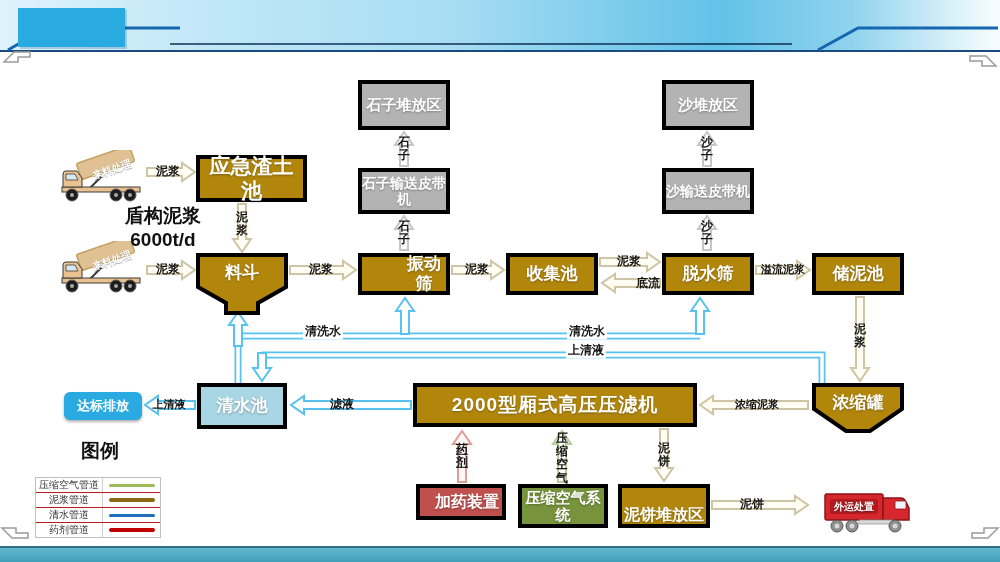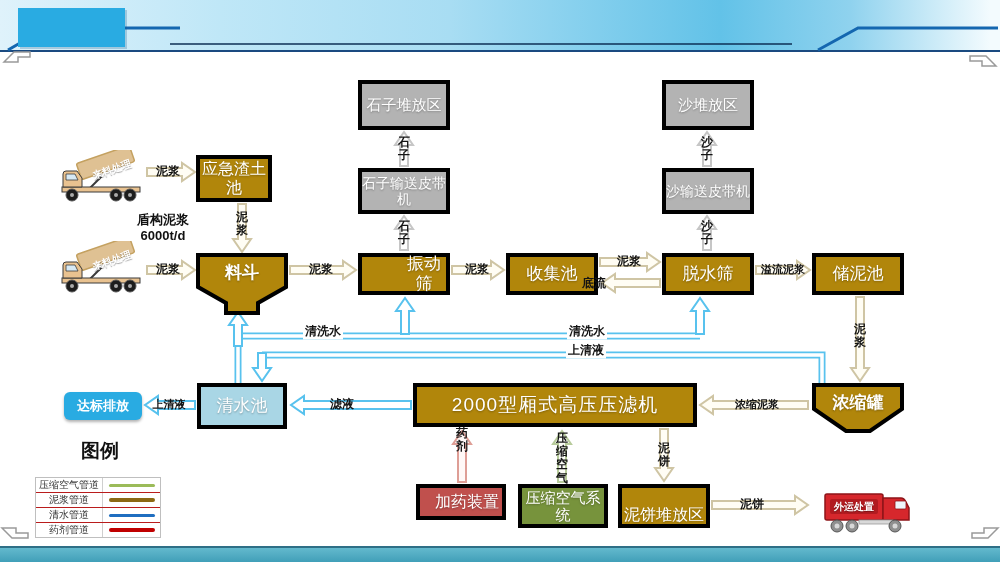--- a/index.html
+++ b/index.html
@@ -11,40 +11,40 @@
     background:linear-gradient(90deg,#dff2fb 0%,#bfe7f7 22%,#a8ddf3 45%,#62c2e8 72%,#8fd2ee 85%,#f3fbfe 99%);
     border-bottom:2px solid #1a4a80;}
   .header-tab{position:absolute;left:18px;top:8px;width:107px;height:39px;z-index:2;
     box-shadow:2px 2px 0 rgba(20,90,140,.25);}
   .page-title{position:absolute;left:0;top:11px;width:1000px;text-align:center;z-index:3;
     font-size:23px;font-weight:bold;color:#0d0d0d;letter-spacing:1px;}
   .footer-band{position:absolute;left:0;bottom:0;width:1000px;height:14px;z-index:1;
     background:linear-gradient(180deg,#63b9cd 0%,#419fb8 100%);border-top:2px solid #2e6f86;}
 
   
-  .box{position:absolute;box-sizing:border-box;border:4px solid #000;color:#fff;font-weight:normal;
+  .box{position:absolute;box-sizing:border-box;border:4px solid #000;color:#fff;font-weight:bold;
     display:flex;align-items:center;justify-content:center;text-align:center;z-index:2;
     font-size:17px;line-height:1.15;text-shadow:0 1px 2px rgba(0,0,0,.3);}
   .box.small-text{font-size:14px;}
   .box.big-text{font-size:19px;letter-spacing:1px;}
   .pill{position:absolute;box-sizing:border-box;border-radius:6px;color:#fff;font-weight:bold;
     display:flex;align-items:center;justify-content:center;font-size:13px;z-index:2;
     box-shadow:0 2px 3px rgba(0,0,0,.3);}
   .funnel{position:absolute;z-index:2;text-decoration:underline;}
   .funnel .flabel-box{position:absolute;left:0;top:8px;width:100%;text-align:center;color:#fff;
     font-weight:bold;font-size:17px;text-shadow:0 1px 2px rgba(0,0,0,.3);}
 
   
   .flabel{position:absolute;transform:translate(-50%,-50%);z-index:4;white-space:nowrap;
     font-weight:bold;font-size:12px;color:#141414;}
   .flabel.sm{font-size:11px;}
   .vlabel{white-space:normal;width:14px;line-height:1.1;text-align:center;word-break:break-all;}
   .wbg{background:#fff;padding:0 2px;}
   .note{position:absolute;transform:translate(-50%,-50%);z-index:4;text-align:center;
-    font-weight:bold;font-size:13px;color:#111;line-height:1.25;white-space:nowrap;}
+    font-weight:bold;font-size:19px;color:#111;line-height:1.25;white-space:nowrap;}
 
   
   .legend-title{position:absolute;left:58px;top:438px;width:84px;text-align:center;z-index:3;
     font-size:19px;font-weight:bold;color:#111;}
   .legend-table{position:absolute;left:35px;top:477px;width:124px;z-index:3;background:#fff;
     border:1px solid #bfbfbf;}
   .legend-row{display:flex;height:14px;border-top:1px solid #b91c1c;align-items:center;}
   .legend-row:first-child{border-top:none;}
   .legend-label{width:66px;text-align:center;font-family:"Liberation Serif","DejaVu Serif",serif;
     font-size:10px;color:#333;border-right:1px solid #cfcfcf;height:100%;display:flex;
@@ -124,21 +124,21 @@
   <div class="box small-text" style="left: 662px; top: 80px; width: 92px; height: 50px; font-size: 15px; background-color: rgb(179, 179, 179);">
       <span>沙堆放区</span>
     </div>
   <div class="box small-text" style="left: 358px; top: 168px; width: 92px; height: 46px; background-color: rgb(179, 179, 179);">
       <span>石子输送皮带机</span>
     </div>
   <div class="box small-text" style="left: 662px; top: 168px; width: 92px; height: 46px; background-color: rgb(179, 179, 179);">
       <span>沙输送皮带机</span>
     </div>
 
-  <div class="box" style="left: 196px; top: 155px; width: 76px; height: 47px; font-size: 16px; background-color: rgb(177, 134, 11); align-items: center;">
+  <div class="box" style="left: 196px; top: 155px; width: 111px; height: 47px; font-size: 21px; background-color: rgb(177, 134, 11); align-items: center;">
       <span>应急渣土池</span>
     </div>
 
   <div class="funnel" style="left:196px;top:253px;width:92px;height:62px;">
     <svg width="92" height="62">
       <polygon points="2,2 90,2 90,34 62,50 62,60 30,60 30,50 2,34" fill="#B1860B" stroke="#000" stroke-width="4"></polygon>
     </svg>
     <div class="flabel-box">料斗</div>
   </div>
 
@@ -239,34 +239,34 @@
     <div>盾构泥浆</div>
     <div>6000t/d</div>
   </div>
 
   <span class="flabel" style="left:168px;top:171px;">泥浆</span>
   <span class="flabel vlabel" style="left:242px;top:224px;">泥浆</span>
   <span class="flabel" style="left:168px;top:269px;">泥浆</span>
   <span class="flabel" style="left:321px;top:269px;">泥浆</span>
   <span class="flabel" style="left:477px;top:269px;">泥浆</span>
   <span class="flabel" style="left:629px;top:261px;">泥浆</span>
-  <span class="flabel" style="left:594px;top:283px;text-align:center;">底流</span>
+  <span class="flabel" style="left:648px;top:283px;text-align:center;">底流</span>
   <span class="flabel sm" style="left:783px;top:269px;">溢流泥浆</span>
   <span class="flabel vlabel" style="left:860px;top:336px;">泥浆</span>
   <span class="flabel vlabel" style="left:404px;top:149px;">石子</span>
   <span class="flabel vlabel" style="left:404px;top:233px;">石子</span>
   <span class="flabel vlabel" style="left:707px;top:149px;">沙子</span>
   <span class="flabel vlabel" style="left:707px;top:233px;">沙子</span>
   <span class="flabel sm" style="left:757px;top:404px;">浓缩泥浆</span>
   <span class="flabel" style="left:342px;top:404px;">滤液</span>
   <span class="flabel sm" style="left:169px;top:404px;">上清液</span>
   <span class="flabel wbg" style="left:323px;top:331px;">清洗水</span>
   <span class="flabel wbg" style="left:587px;top:331px;">清洗水</span>
   <span class="flabel wbg" style="left:586px;top:350px;">上清液</span>
-  <span class="flabel vlabel" style="left:462px;top:440px;">药剂</span>
+  <span class="flabel vlabel" style="left:462px;top:456px;text-decoration:underline;">药剂</span>
   <span class="flabel vlabel" style="left:562px;top:458px;">压缩空气</span>
   <span class="flabel vlabel" style="left:664px;top:455px;">泥饼</span>
   <span class="flabel" style="left:752px;top:504px;">泥饼</span>
 
   <div class="legend-title">图例</div>
   <div class="legend-table">
     <div class="legend-row">
       <span class="legend-label">压缩空气管道</span>
       <span class="legend-line-cell">
           <span class="legend-line h3" style="background-color: rgb(155, 187, 89);"></span>

